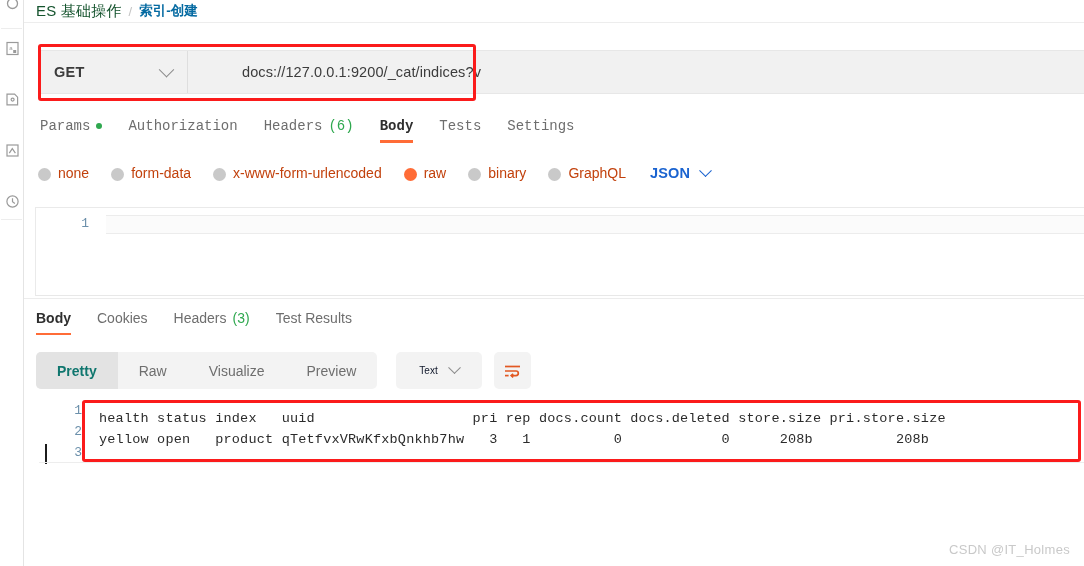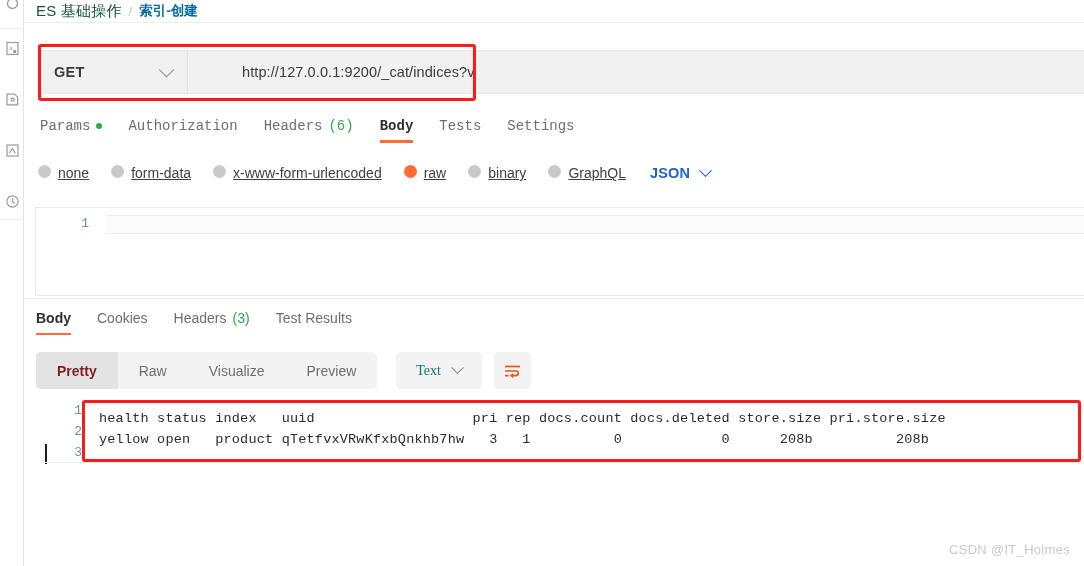--- a/index.html
+++ b/index.html
@@ -164,26 +164,25 @@
   
   .radio-row {
     position: absolute;
     left: 38px; top: 160px;
     height: 26px;
     display: flex;
     align-items: center;
   }
   .radio-item {
     display: flex;
-    align-items: flex-start;
+    align-items: flex-end;
     margin-right: 22px;
     font-size: 14px;
-    color: #404040;
+    color: #c2410c;
     white-space: nowrap;
-    text-decoration: underline;
   }
   .radio {
     width: 13px; height: 13px;
     border-radius: 50%;
     background: #c9c9c9;
     margin-right: 7px;
     position: relative;
     flex: none;
   }
   .radio.on { background: #ff6c37; }
@@ -275,35 +274,35 @@
     height: 37px;
     padding: 0 21px;
     display: flex;
     align-items: center;
     font-size: 14px;
     color: #6e6e6e;
     white-space: nowrap;
   }
   .chip.active {
     background: #e3e3e3;
-    color: #7f1d1d;
+    color: #0f766e;
     font-weight: bold;
   }
   .fmt-select {
     position: absolute;
     left: 396px; top: 352px;
     width: 86px; height: 37px;
     background: #f3f3f3;
     border-radius: 5px;
     display: flex;
     align-items: center;
     justify-content: center;
     gap: 12px;
   }
-  .fmt-label { font-size: 14px; color: #0f766e; font-family: Liberation Serif, serif; }
+  .fmt-label { font-size: 10px; color: #0f172a; }
   .wrap-btn {
     position: absolute;
     left: 494px; top: 352px;
     width: 37px; height: 37px;
     background: #f3f3f3;
     border-radius: 5px;
     display: flex;
     align-items: center;
     justify-content: center;
   }
@@ -401,21 +400,21 @@
   <span class="crumb-leaf">索引-创建</span>
 </div>
 
 <div class="url-row">
   <div class="url-band">
     <div class="method-cell">
       <span class="method-label">GET</span>
       <span class="chev"></span>
     </div>
     <div class="url-cell">
-      <span class="url-text" title="http://127.0.0.1:9200/_cat/indices?v">http://127.0.0.1:9200/_cat/indices?v</span>
+      <span class="url-text" title="http://127.0.0.1:9200/_cat/indices?v">docs://127.0.0.1:9200/_cat/indices?v</span>
     </div>
   </div>
 </div>
 <div class="anno" id="anno-url"></div>
 
 <div class="req-tabs">
   <div class="rtab">
     <span>Params</span>
     <span class="dot-green"></span>
   </div>

